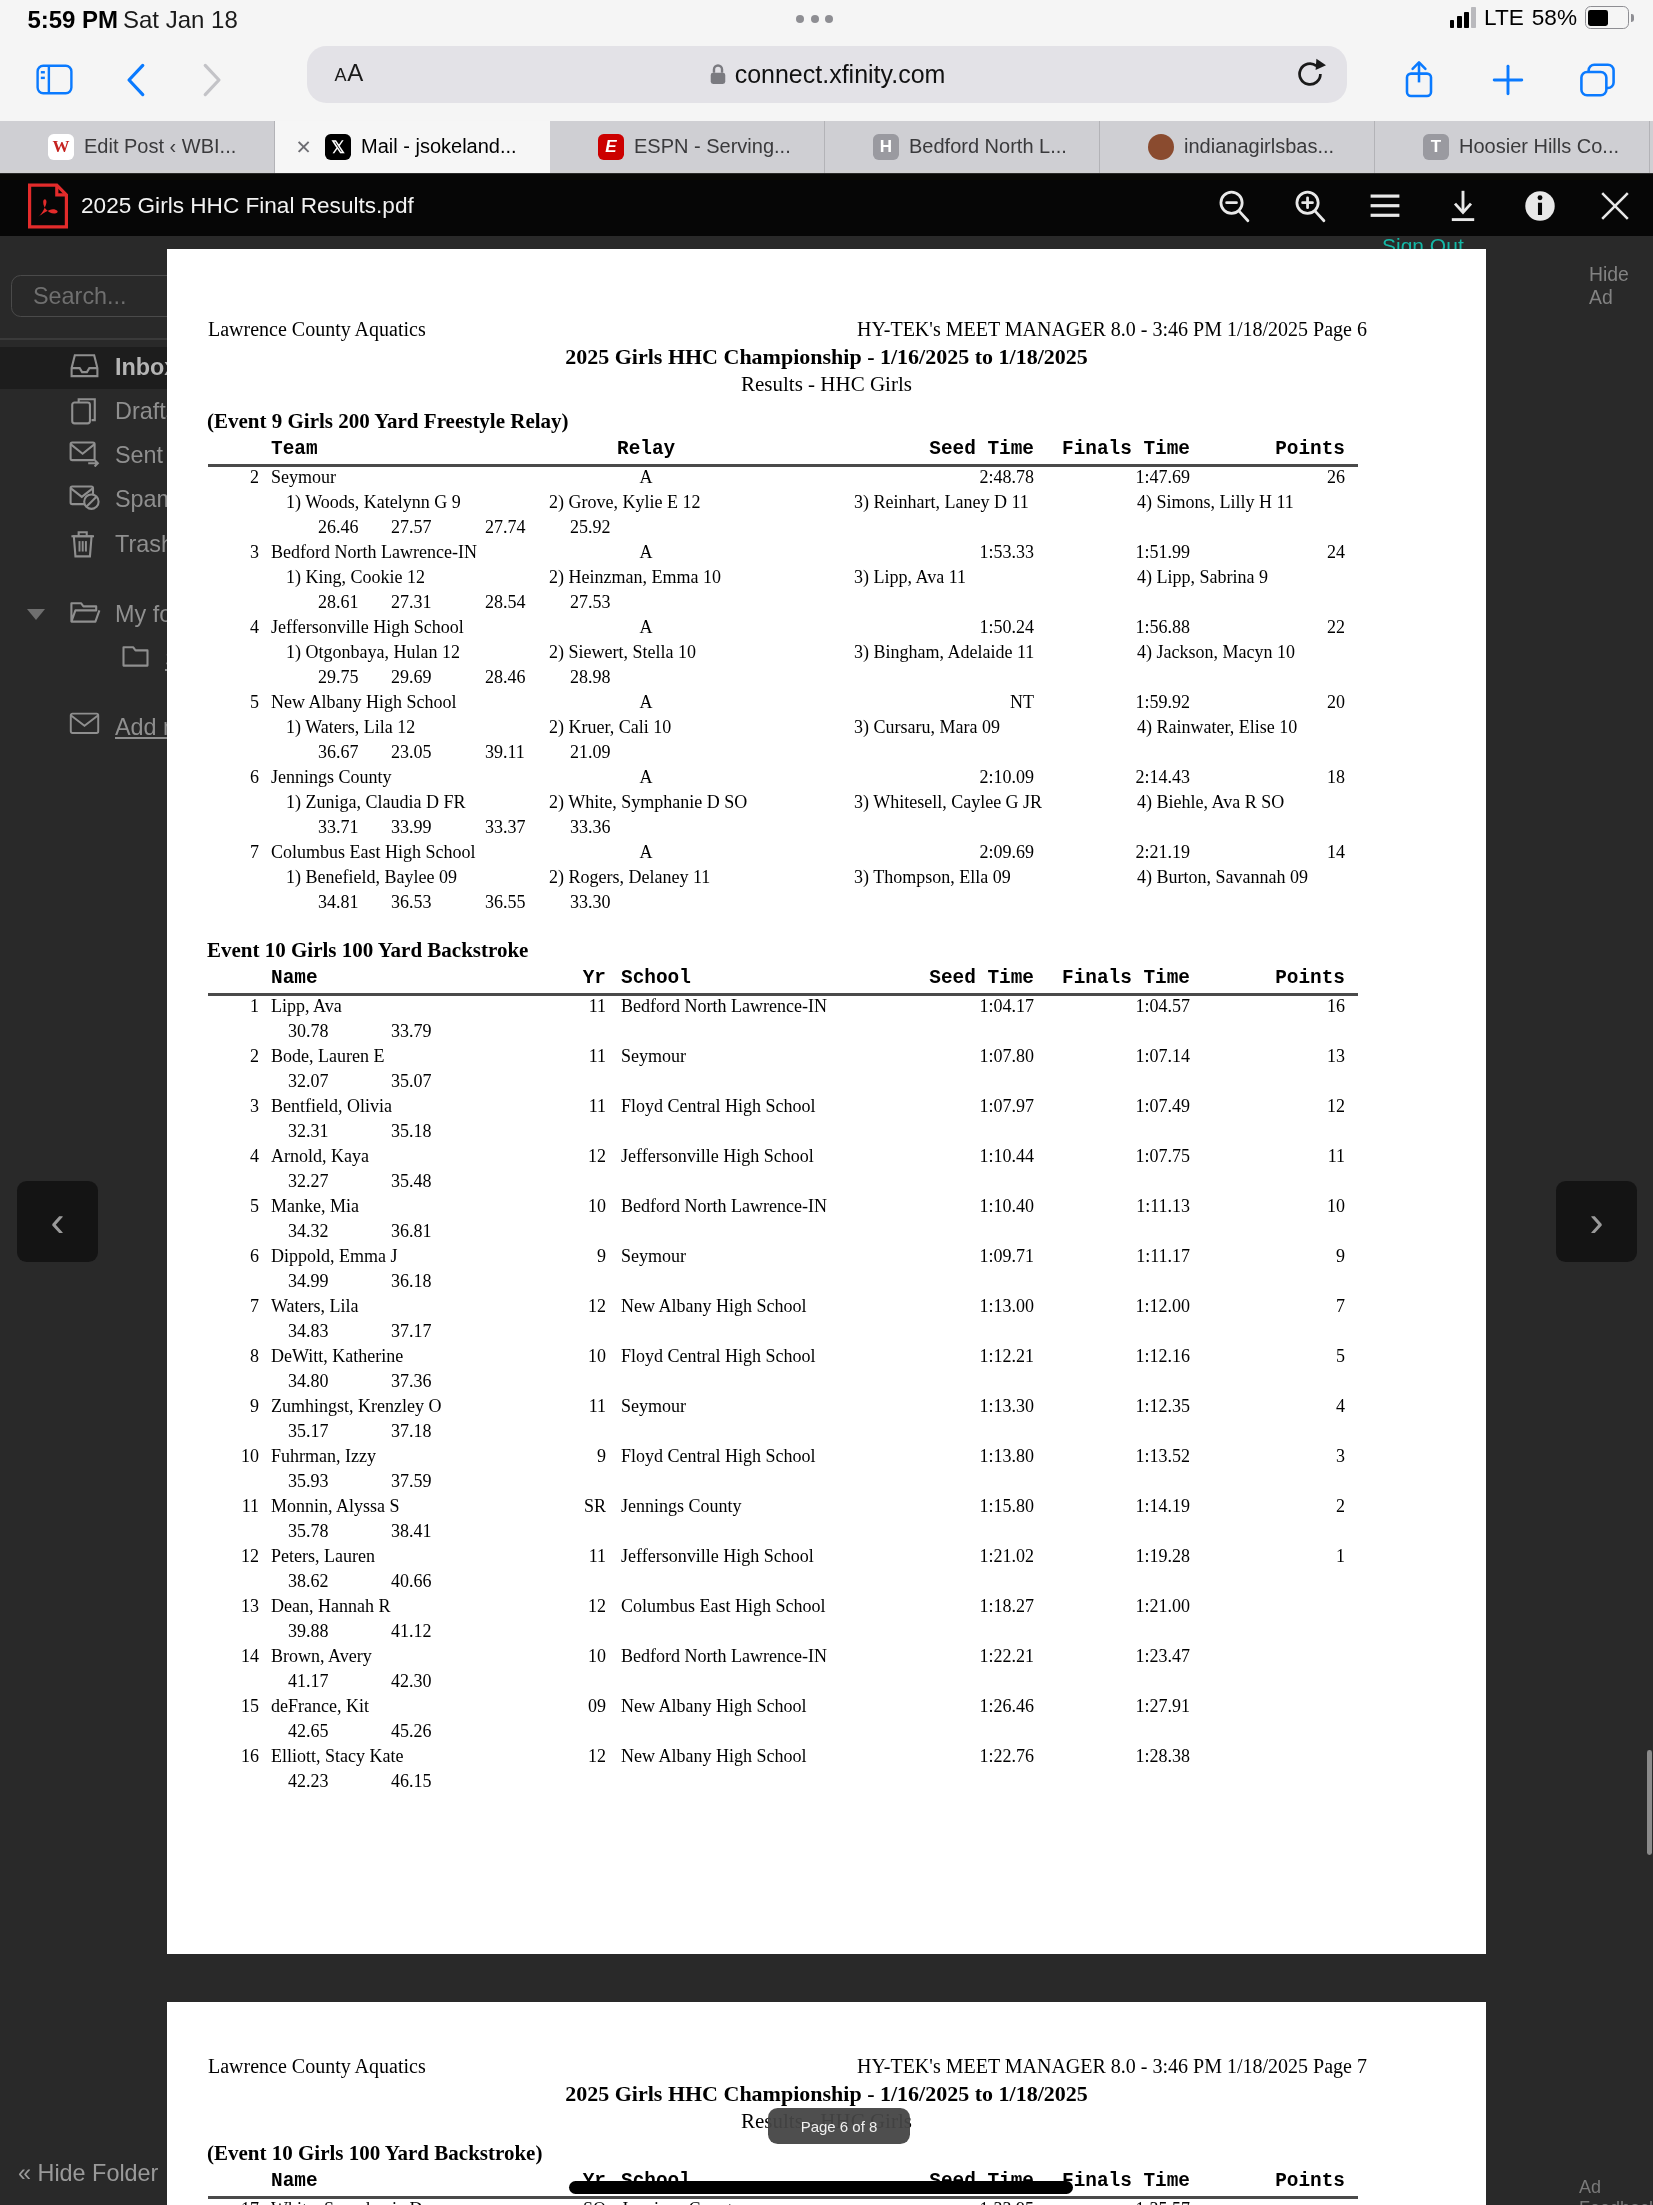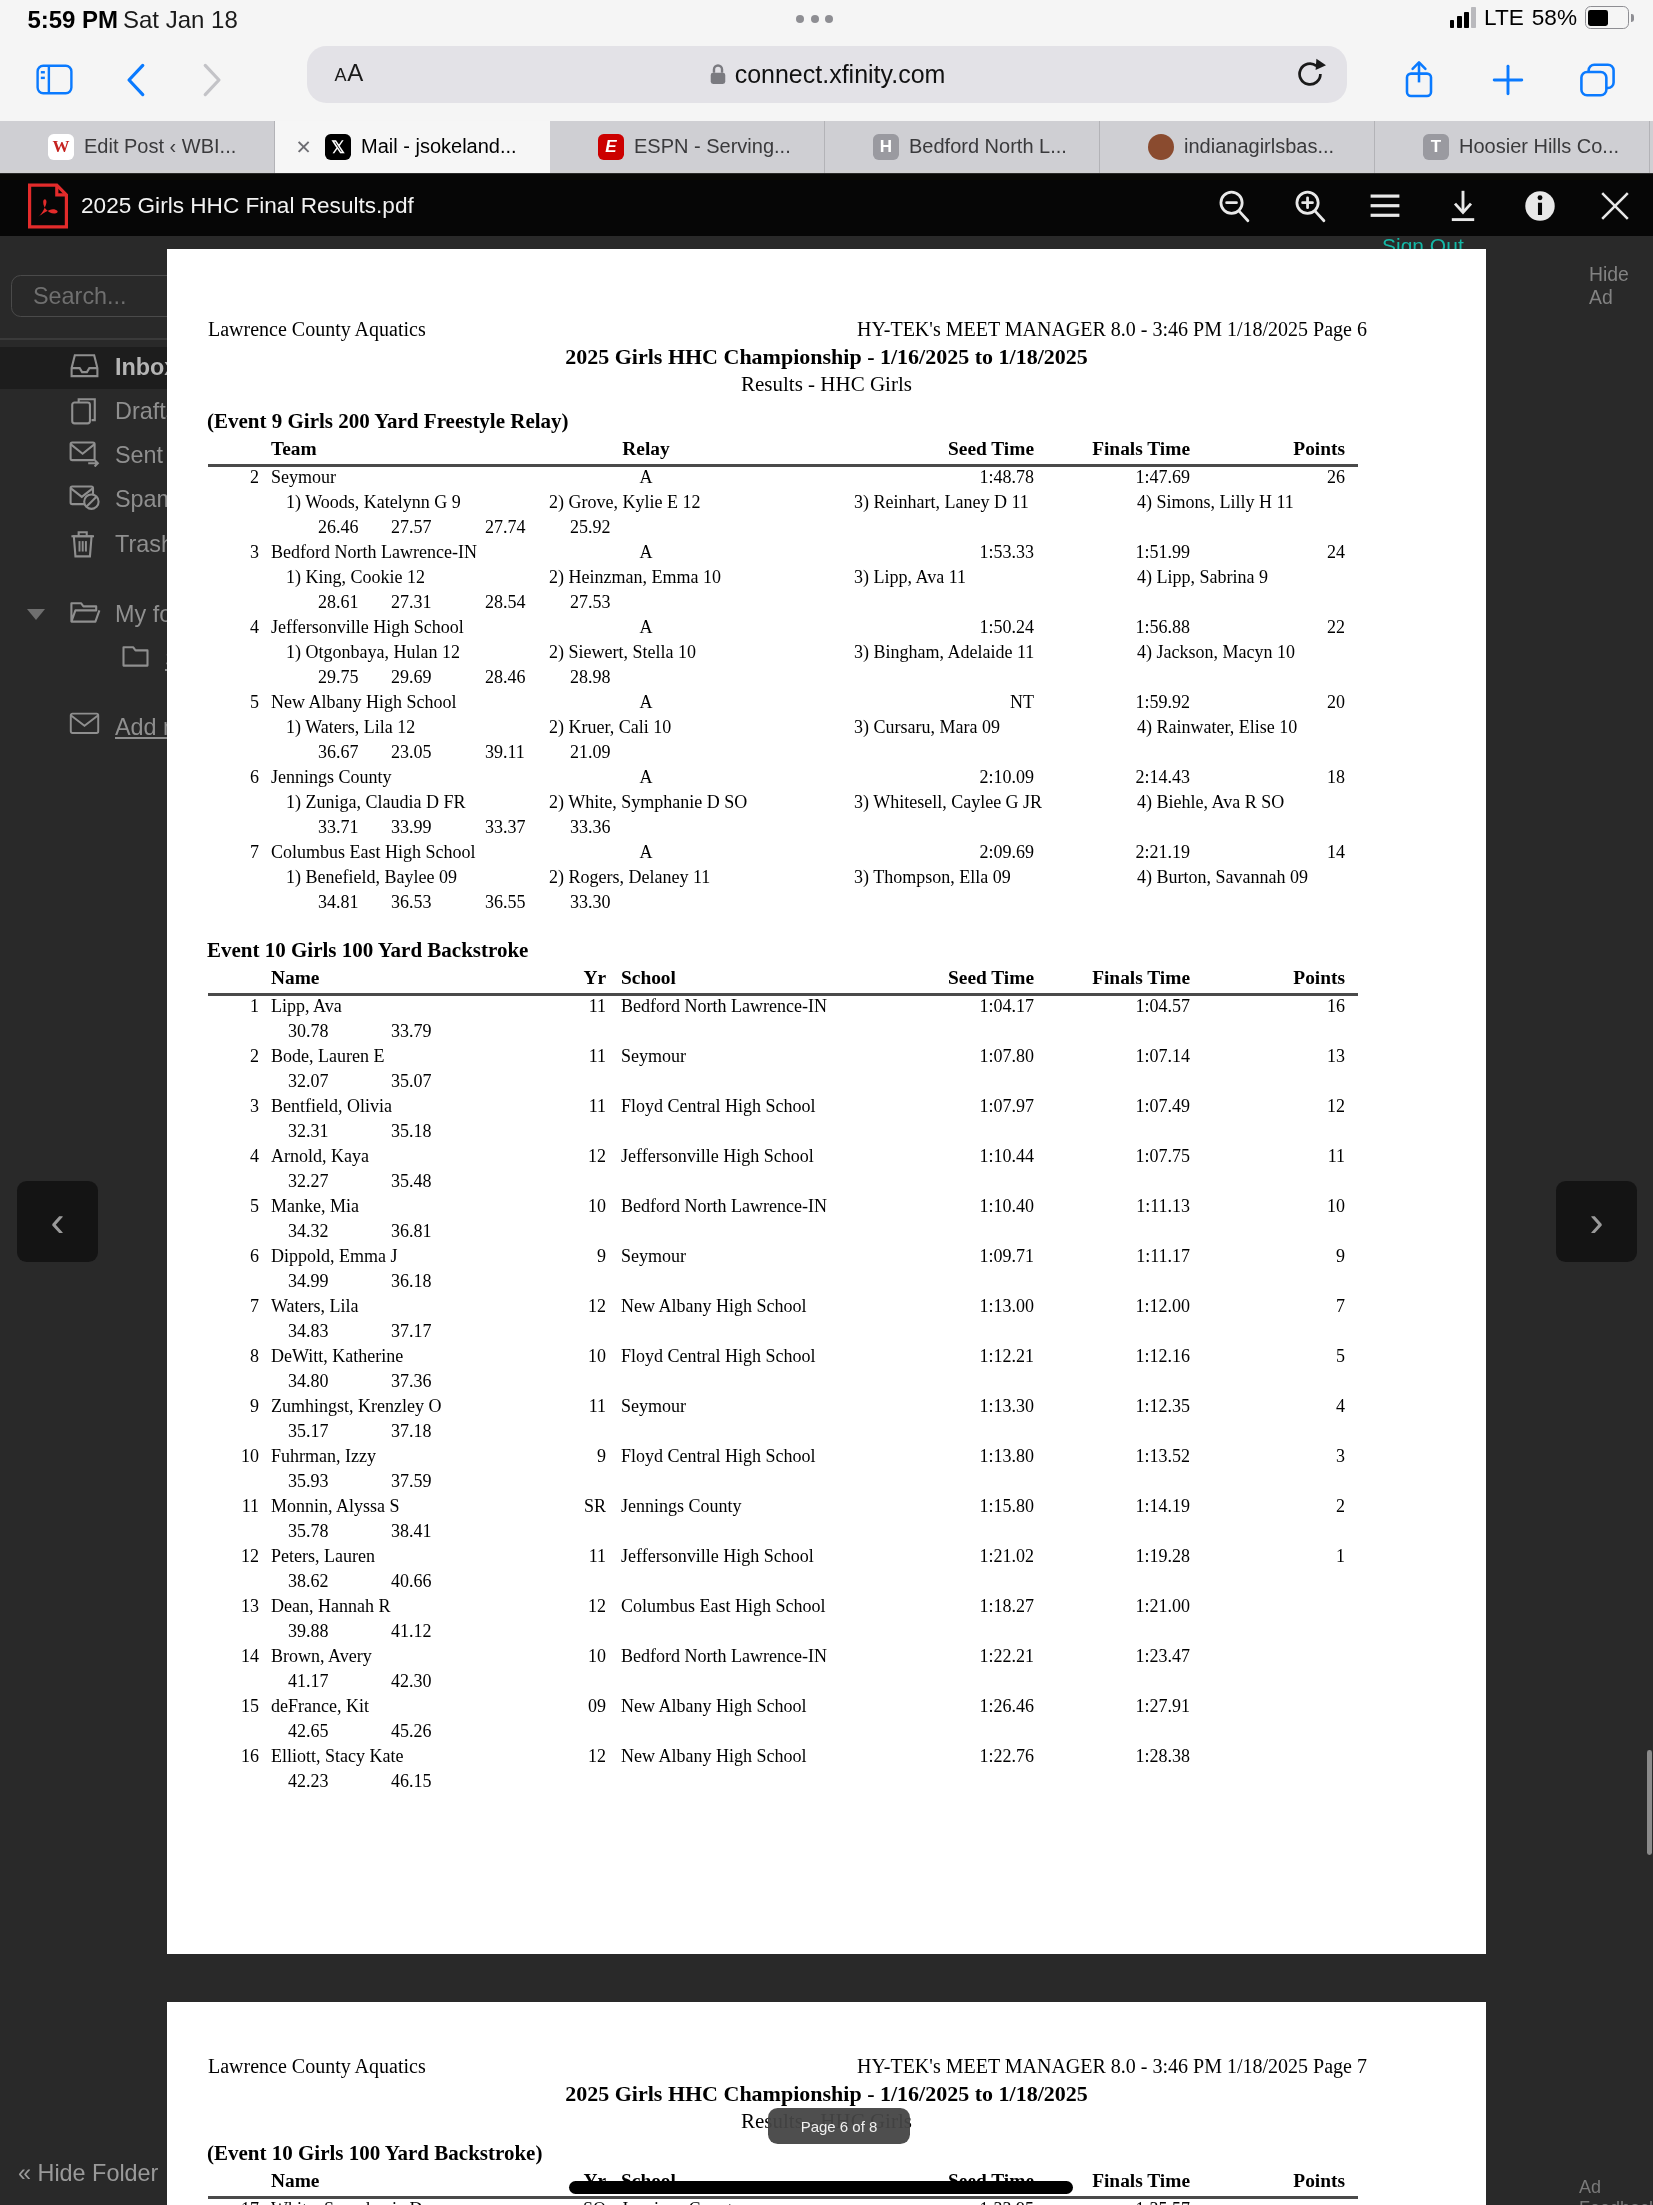--- a/index.html
+++ b/index.html
@@ -80,21 +80,21 @@
   .page1{top:249px;height:1705px;}
   .page2{top:2002px;height:203px;overflow:hidden;}
   .pg-head{position:relative;height:26px;font-size:20px;}
   .page1 .pg-head{margin-top:69px;}
   .page2 .pg-head{margin-top:53px;}
   .pg-org{position:absolute;left:41px;}
   .pg-meta{position:absolute;right:119px;}
   .pg-title{text-align:center;font-size:22px;font-weight:700;height:28px;}
   .pg-subtitle{text-align:center;font-size:21px;font-weight:400;height:27.4px;}
   .ev-heading{position:relative;left:40px;font-size:21px;font-weight:700;height:29px;margin-top:9.7px;}
-  .thead{position:relative;height:26px;font-size:19.4px;font-weight:700;}
+  .thead{position:relative;height:26px;font-size:19.4px;font-weight:700;font-family:Liberation Mono, monospace;}
   .hrline{height:3.2px;background:#4a4a4a;margin-left:41px;width:1150px;}
   .line{position:relative;height:25px;font-size:18px;}
   .cell{position:absolute;white-space:nowrap;}
   .cl-place{left:44px;width:48px;text-align:right;}
   .cl-team{left:104px;}
   .cl-relay{left:450px;width:58px;text-align:center;}
   .cl-seed{left:706px;width:161px;text-align:right;}
   .cl-finals{left:862px;width:161px;text-align:right;}
   .cl-points{left:1017px;width:161px;text-align:right;}
   .cl-name{left:104px;}
@@ -378,21 +378,21 @@
       <span class="cell cl-finals">Finals Time</span>
       <span class="cell cl-points">Points</span>
     </div>
     <div class="hrline"></div>
 
       <div class="rrow">
         <div class="line">
           <span class="cell cl-place">2</span>
           <span class="cell cl-team">Seymour</span>
           <span class="cell cl-relay">A</span>
-          <span class="cell cl-seed">1:48.78</span>
+          <span class="cell cl-seed">2:48.78</span>
           <span class="cell cl-finals">1:47.69</span>
           <span class="cell cl-points">26</span>
         </div>
         <div class="line">
           <span class="cell sw-1">1) Woods, Katelynn G 9</span>
           <span class="cell sw-2">2) Grove, Kylie E 12</span>
           <span class="cell sw-3">3) Reinhart, Laney D 11</span>
           <span class="cell sw-4">4) Simons, Lilly H 11</span>
         </div>
         <div class="line">

